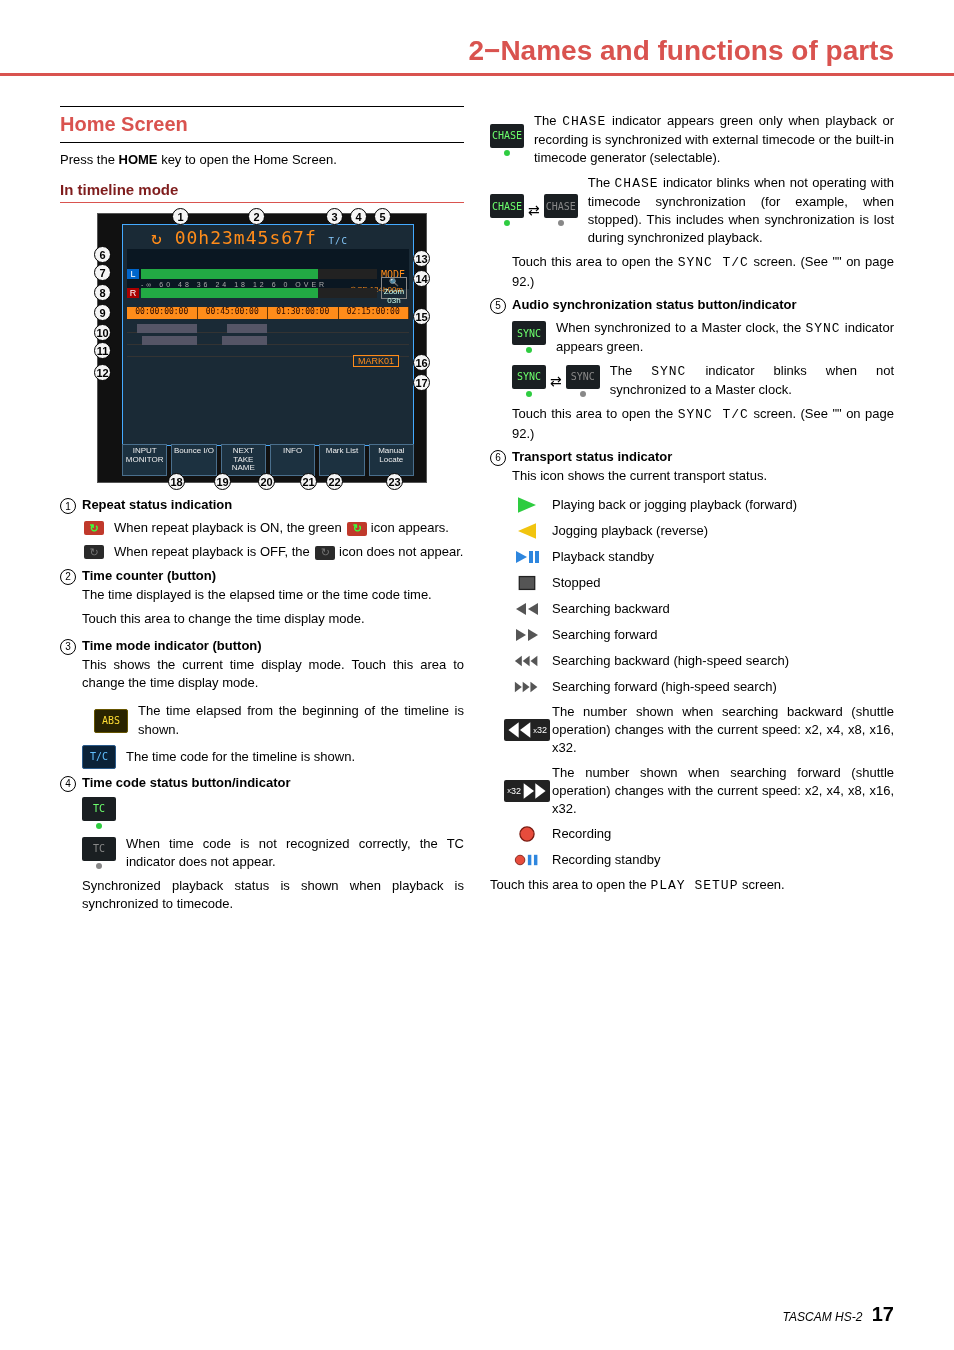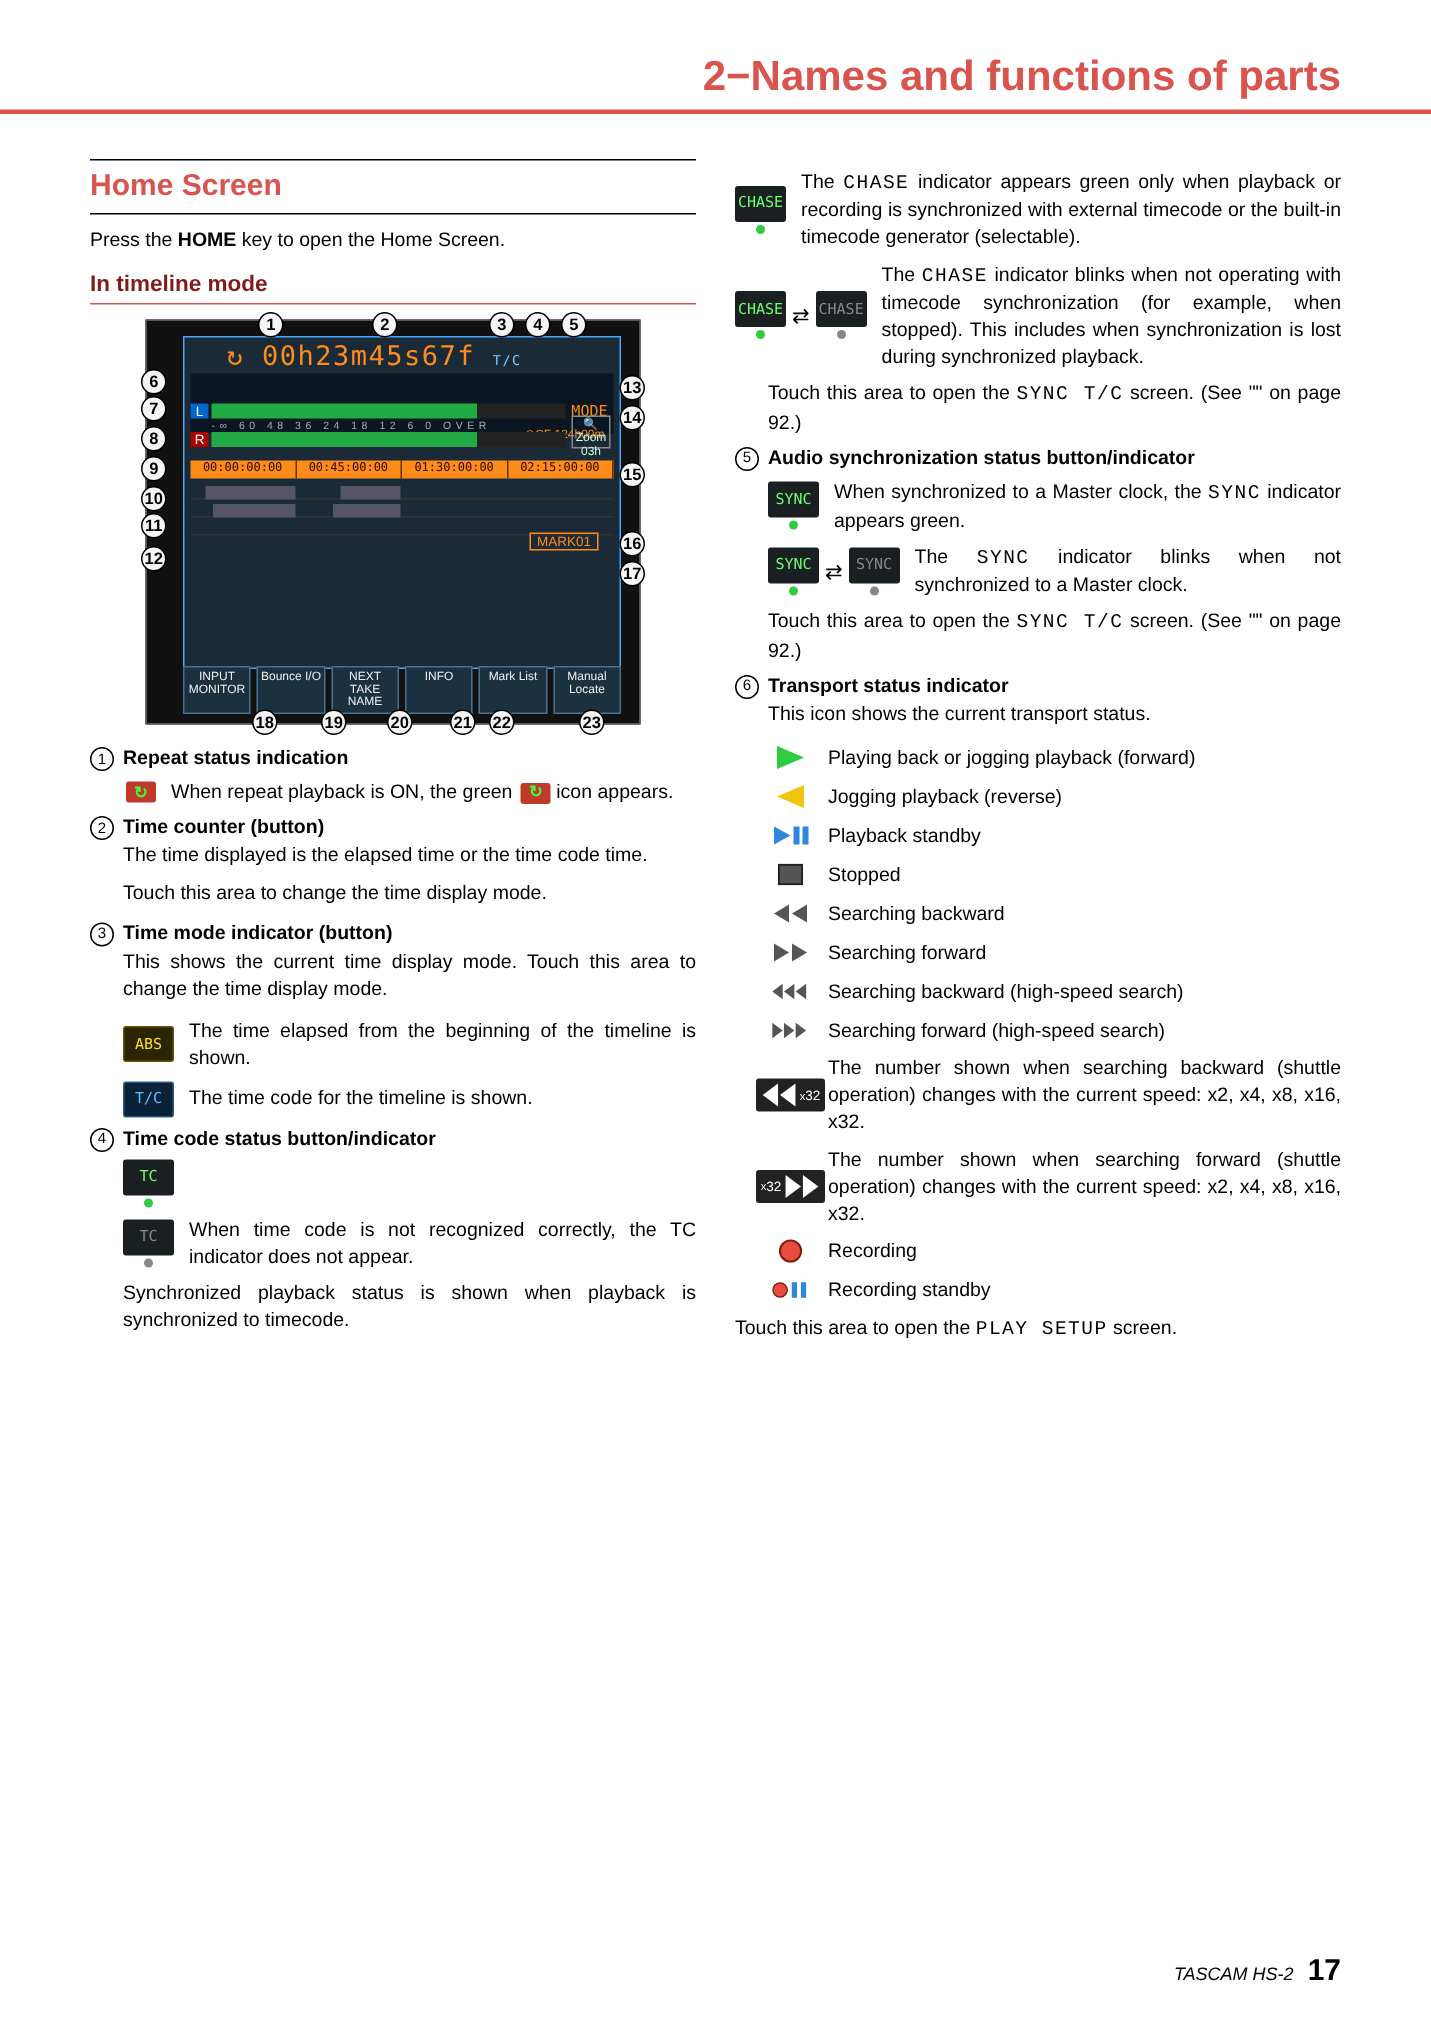--- a/index.html
+++ b/index.html
@@ -36,21 +36,21 @@
   .item-num { border: 1.2px solid #000; border-radius: 50%; width: 16px; height: 16px; min-width: 16px; display: flex; align-items: center; justify-content: center; font-size: 10px; margin-right: 6px; margin-top: 1px; }
   .item-body { flex: 1; }
   .item-title { font-weight: bold; margin-bottom: 3px; }
   .item-text { line-height: 1.4; text-align: justify; margin-bottom: 6px; }
   .indent-text { margin-left: 22px; line-height: 1.4; text-align: justify; margin-bottom: 6px; }
   .icon-row { display: flex; align-items: center; margin-bottom: 6px; margin-left: 22px; gap: 10px; }
   .icon-row.noindent { margin-left: 0; }
   .icon-chip { min-width: 34px; height: 24px; display: inline-flex; align-items: center; justify-content: center; font-size: 10px; color: #fff; border-radius: 2px; font-family: monospace; }
   .chip-black { background: #1a1f22; }
   .chip-green { color: #6cff6c; }
-  .chip-yellow { background: #2a2400; color: #ffdd33; border: 1px solid #665500; }
+  .chip-yellow { background: #2a2400; color: #ffdd33; border: 1px solid #665500; margin-left: 12px; }
   .chip-blue { background: #0a2238; color: #63c0ff; border: 1px solid #2a5a8a; }
   .chip-col { display: inline-flex; flex-direction: column; align-items: center; font-size: 8px; color: #aaa; }
   .icon-text { flex: 1; line-height: 1.4; text-align: justify; }
   .lcdfont { font-family: "Courier New", monospace; letter-spacing: 1px; }
   .trans-row { display: flex; align-items: center; gap: 10px; margin-left: 22px; margin-bottom: 6px; }
   .trans-ico { width: 30px; height: 20px; display: flex; align-items: center; justify-content: center; }
   .trans-ico svg { width: 26px; height: 18px; }
   .footer { position: absolute; bottom: 24px; right: 60px; font-style: italic; font-size: 12px; }
   .footer .pnum { font-size: 20px; font-weight: bold; font-style: normal; margin-left: 6px; }
   .eq { font-size: 14px; padding: 0 4px; }
@@ -142,20 +142,24 @@
     <div class="item">
       <div class="item-num">1</div>
       <div class="item-body">
         <div class="item-title">Repeat status indication</div>
       </div>
     </div>
     <div class="icon-row">
       <span class="repeat-on"></span>
       <div class="icon-text"><span>When repeat playback is ON, the green </span><span class="repeat-on" style="vertical-align:middle"></span><span> icon appears.</span></div>
     </div>
+    <div class="icon-row">
+      <span class="repeat-off"></span>
+      <div class="icon-text"><span>When repeat playback is OFF, the </span><span class="repeat-off" style="vertical-align:middle"></span><span> icon does not appear.</span></div>
+    </div>
 
     <div class="item">
       <div class="item-num">2</div>
       <div class="item-body">
         <div class="item-title">Time counter (button)</div>
         <div class="item-text">The time displayed is the elapsed time or the time code time.</div>
         <div class="item-text">Touch this area to change the time display mode.</div>
       </div>
     </div>
 

